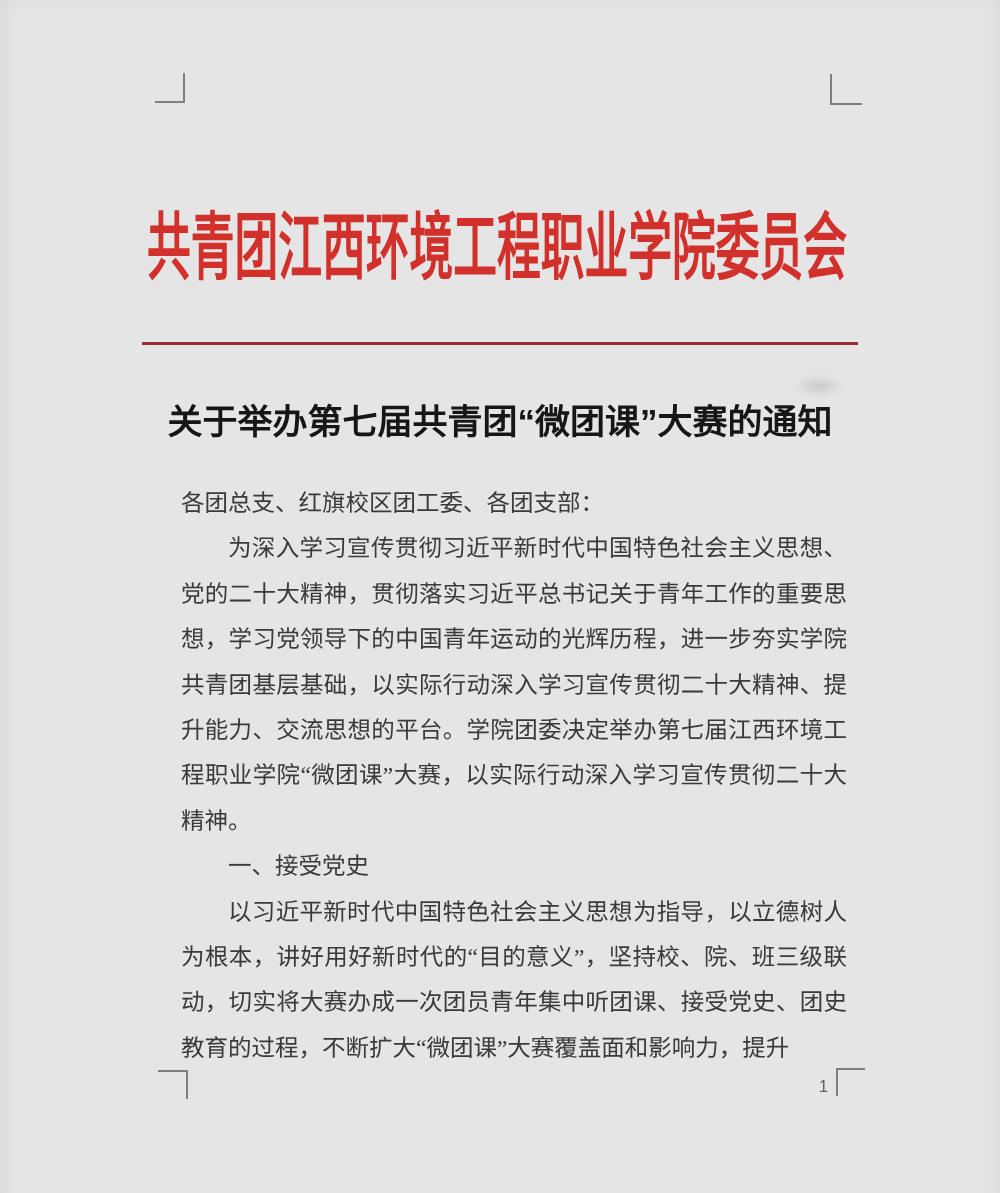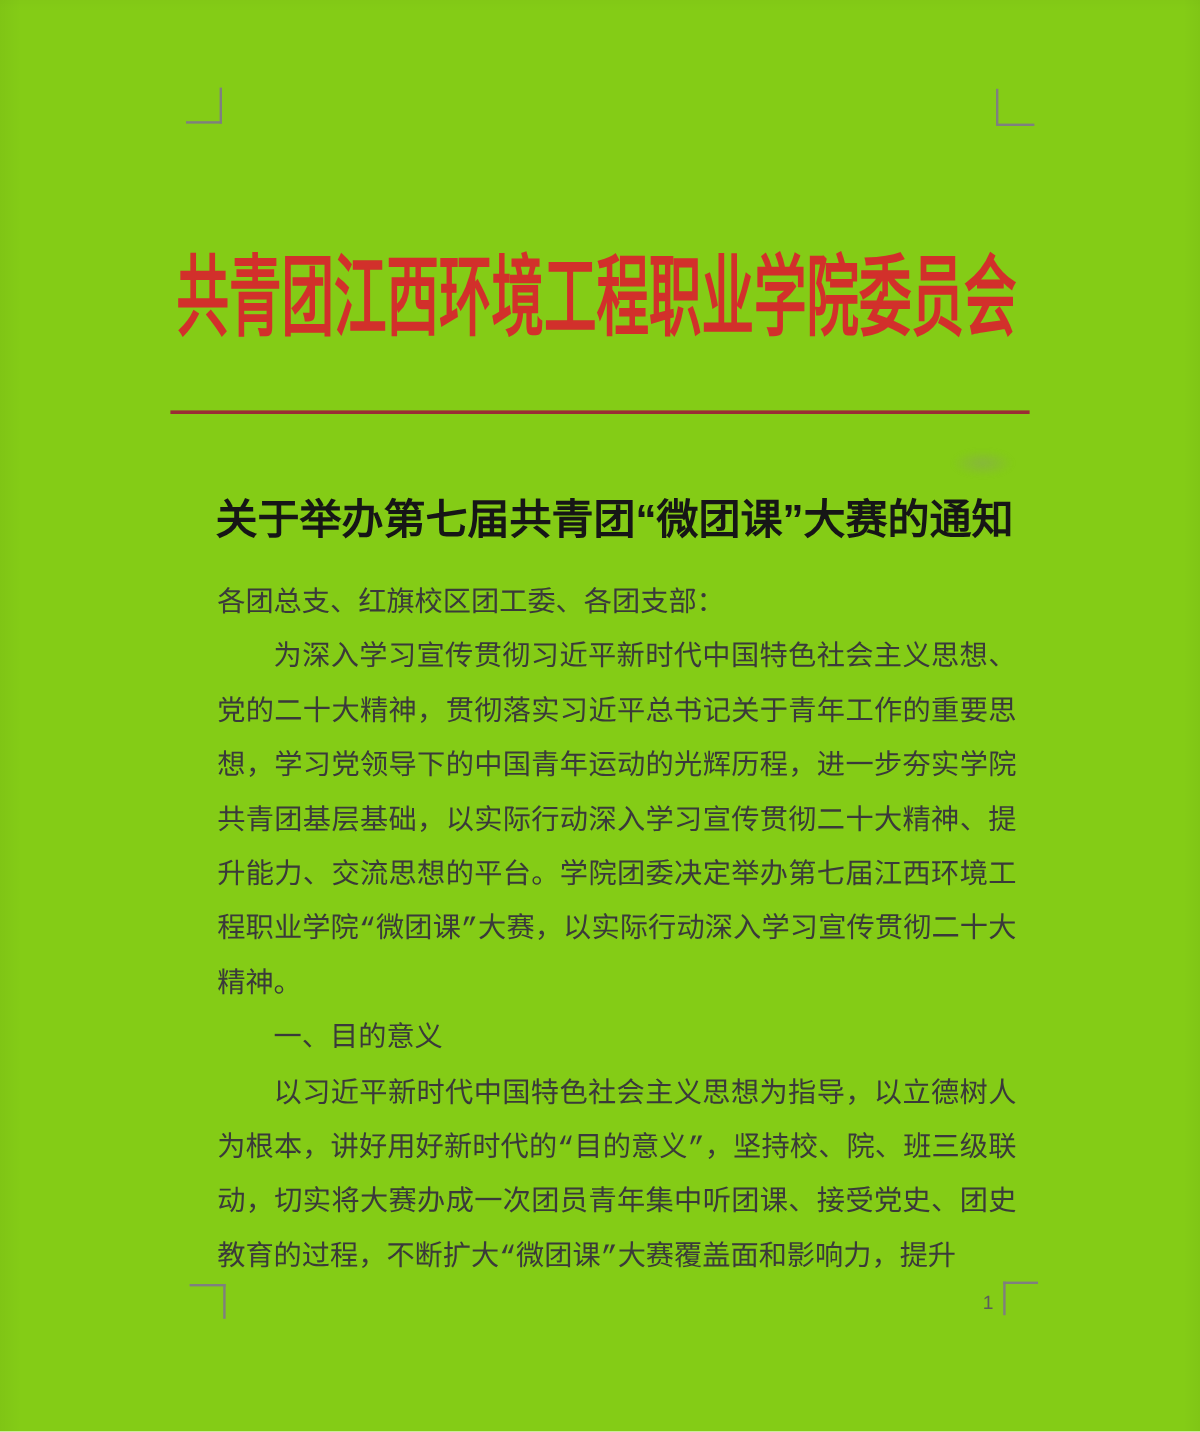--- a/index.html
+++ b/index.html
@@ -1,20 +1,20 @@
 <!DOCTYPE html>
 <html lang="zh-CN"><head>
 <meta charset="utf-8">
 <style>
   html, body { margin: 0; padding: 0; background: #ffffff; }
   .page {
     position: relative;
     width: 1000px;
     height: 1193px;
-    background: #84cc16;
+    background: #e5e5e5;
     overflow: hidden;
     font-family: "Liberation Sans", sans-serif;
   }
   
   .page::before {
     content: "";
     position: absolute; inset: 0;
     background:
       linear-gradient(to right, rgba(0,0,0,0.035), rgba(0,0,0,0) 18px),
       linear-gradient(to left,  rgba(0,0,0,0.03),  rgba(0,0,0,0) 14px),
@@ -40,38 +40,38 @@
     position: absolute;
     left: 142px; top: 342px;
     width: 716px; height: 3px;
     background: linear-gradient(#a83a42, #8c2830);
   }
 
   .doc-title {
     position: absolute;
     left: 26px; top: 399px;
     width: 948px;
-    margin: 12px;
+    margin: 0;
     text-align: center;
     font-size: 35px;
     line-height: 46px;
     font-weight: bold;
     color: #161616;
     font-family: "Liberation Sans", sans-serif;
   }
 
   .doc-body {
     position: absolute;
     left: 181px; top: 481px;
     width: 666px;
     font-size: 23.5px;
     line-height: 45.4px;
     color: #3a3a3a;
     text-align: justify;
-    font-family: Liberation Mono, monospace;
+    font-family: Liberation Serif, serif;
   }
   .doc-body p { margin: 0; }
   .doc-body p.indent { text-indent: 2em; }
 
   .page-number {
     position: absolute;
     left: 819px; top: 1078px;
     font-size: 16px;
     color: #5c5c5c;
   }
@@ -101,20 +101,20 @@
   <div class="red-rule" id="red-rule" style="background: rgb(154, 45, 53);"></div>
 
   <div class="scan-smudge"></div>
 
   <h1 class="doc-title">关于举办第七届共青团“微团课”大赛的通知</h1>
 
   <div class="doc-body">
     <p>各团总支、红旗校区团工委、各团支部：</p>
     <div id="paragraph-list">
         <p class="indent">为深入学习宣传贯彻习近平新时代中国特色社会主义思想、党的二十大精神，贯彻落实习近平总书记关于青年工作的重要思想，学习党领导下的中国青年运动的光辉历程，进一步夯实学院共青团基层基础，以实际行动深入学习宣传贯彻二十大精神、提升能力、交流思想的平台。学院团委决定举办第七届江西环境工程职业学院“微团课”大赛，以实际行动深入学习宣传贯彻二十大精神。</p>
-        <p class="indent">一、目的意义</p>
+        <p class="indent">一、接受党史</p>
         <p class="indent">以习近平新时代中国特色社会主义思想为指导，以立德树人为根本，讲好用好新时代的“目的意义”，坚持校、院、班三级联动，切实将大赛办成一次团员青年集中听团课、接受党史、团史教育的过程，不断扩大“微团课”大赛覆盖面和影响力，提升</p>
       </div>
   </div>
 
   <div class="page-number">1</div>
 
 </div>
 
 </body></html>

